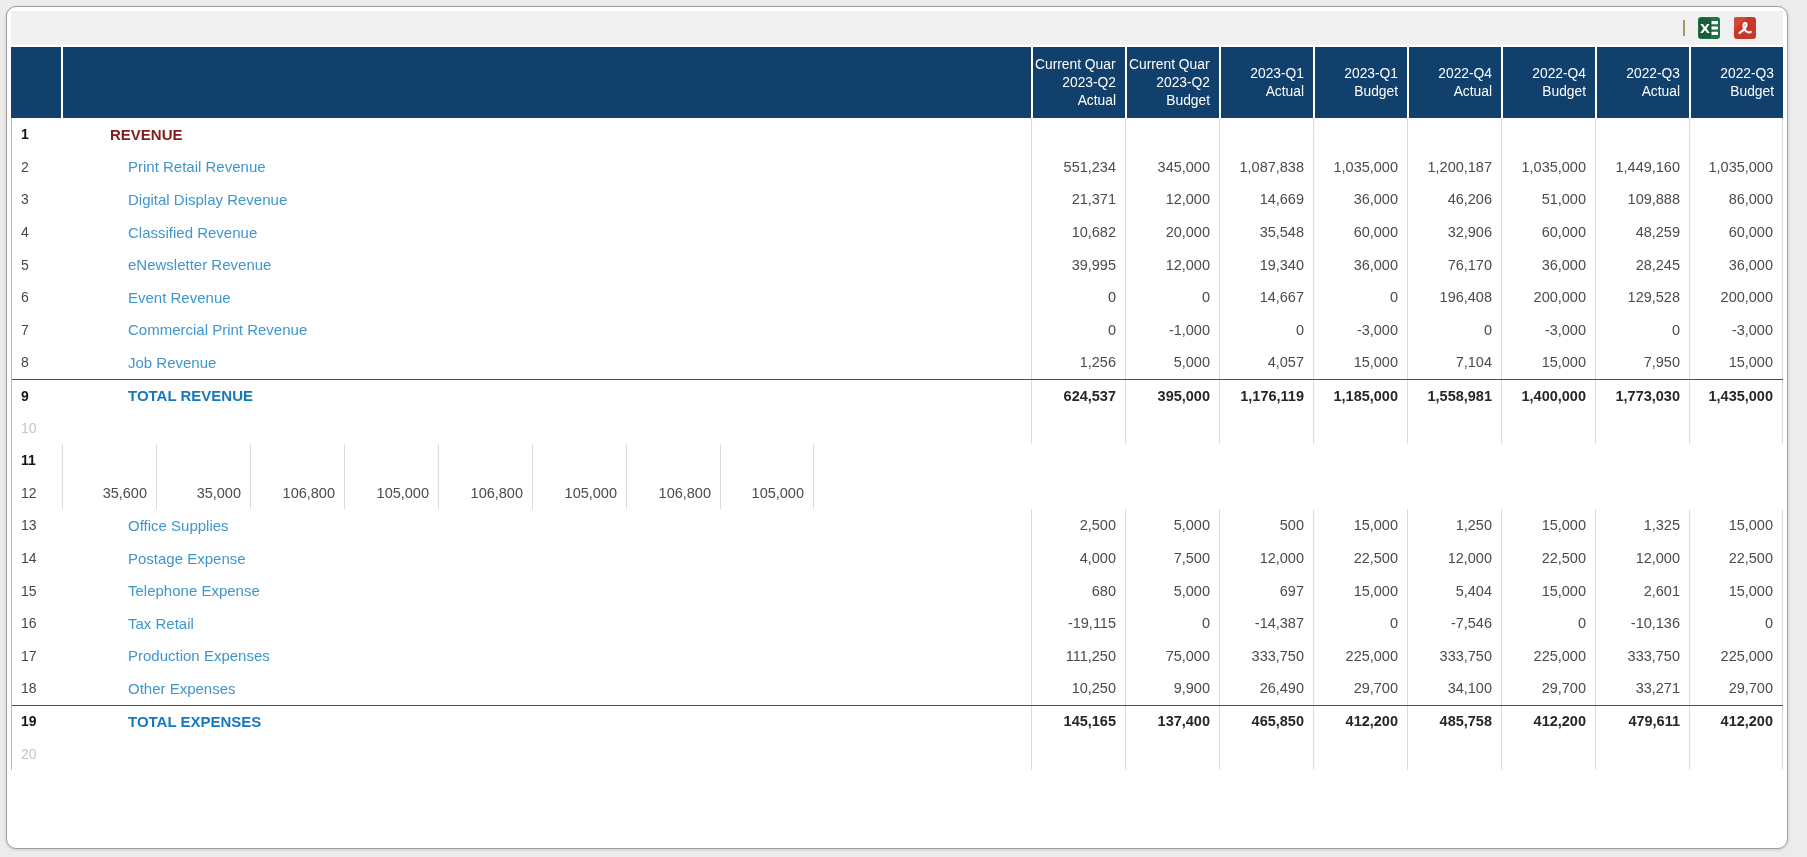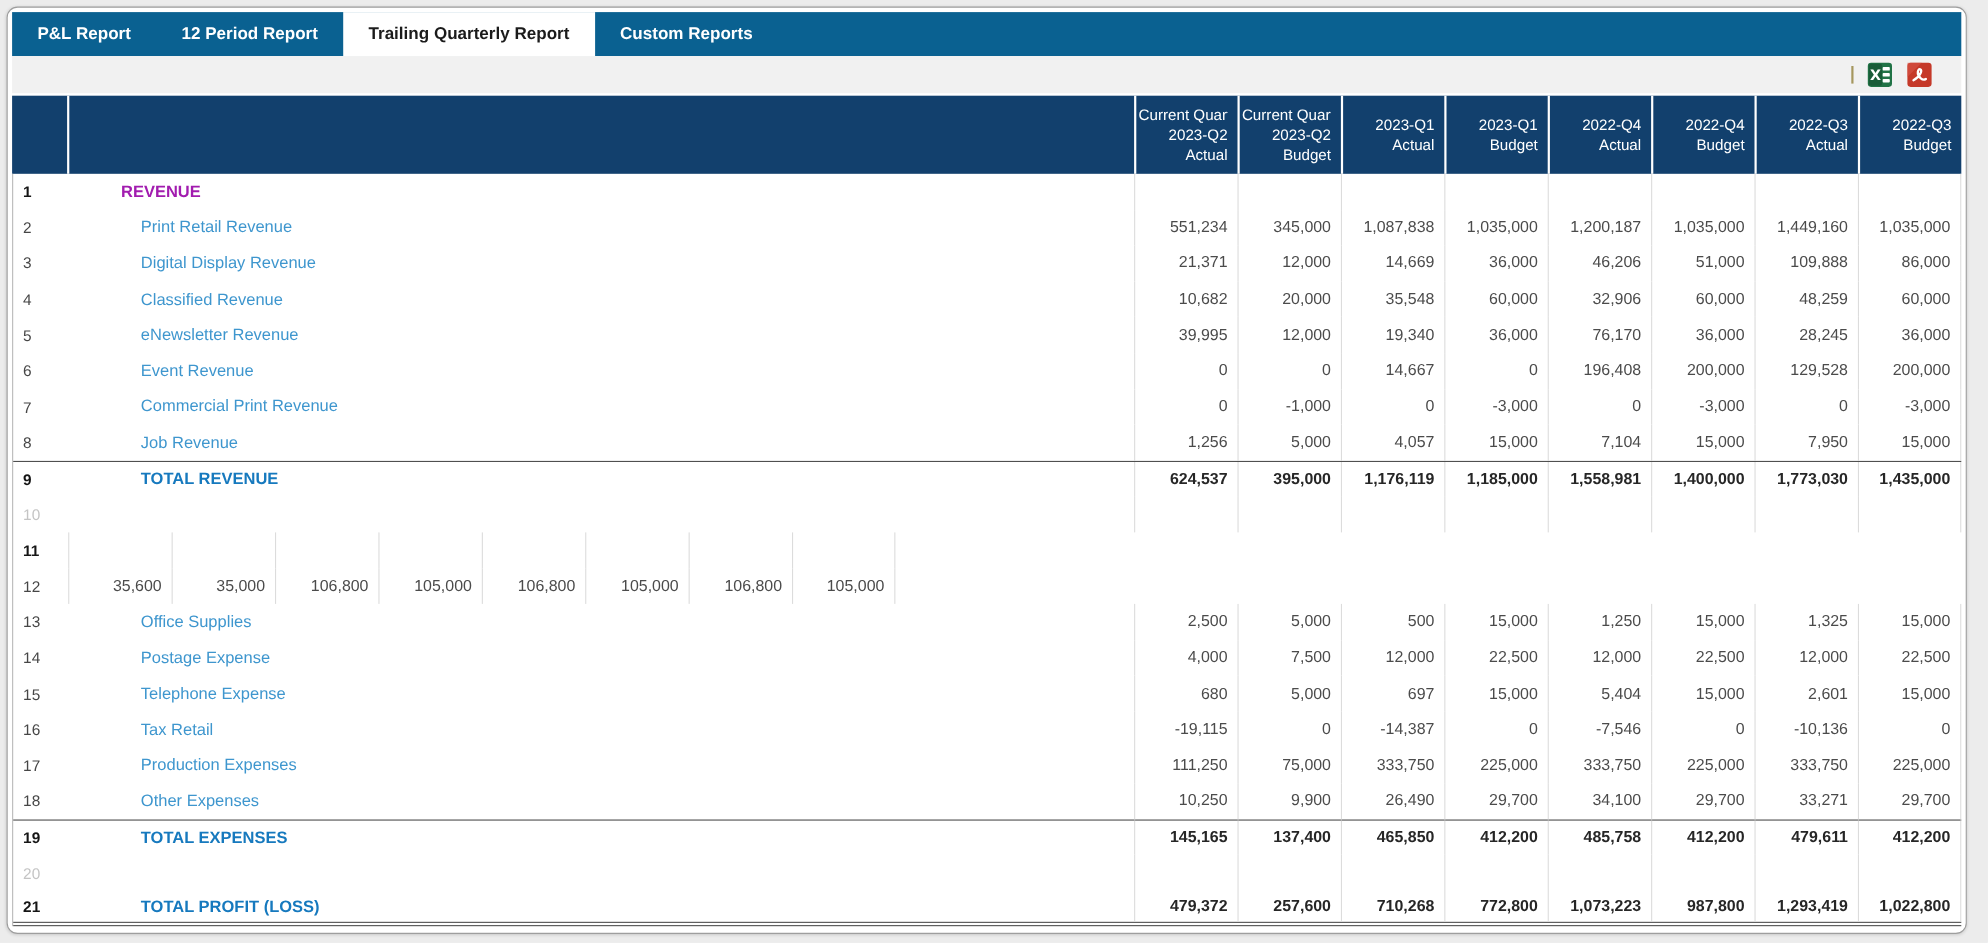--- a/index.html
+++ b/index.html
@@ -28,40 +28,34 @@
   
   .tbody{border-left:1px solid #b8b8b8;}
   .trow{height:32.6px;display:flex;align-items:center;box-sizing:border-box;}
   .trow.rule-top{border-top:1px solid #4f4f4f;}
   .trow.rule-dbl{border-bottom:4px double #4f4f4f;}
   .cell-num{width:50px;box-sizing:border-box;padding-left:9px;font-size:14px;color:#464646;}
   .t-section .cell-num,.t-total .cell-num{font-weight:bold;color:#151515;}
   .t-empty .cell-num{color:#c4c4c4;}
   .cell-label{flex:1;box-sizing:border-box;font-size:15px;align-self:stretch;display:flex;align-items:center;}
   .t-item .cell-label{padding-left:66px;color:#3E96CE;cursor:pointer;}
-  .t-section .cell-label{padding-left:48px;color:#a21caf;font-weight:bold;cursor:pointer;}
+  .t-section .cell-label{padding-left:48px;color:#7f1d1d;font-weight:bold;cursor:pointer;}
   .t-total .cell-label{padding-left:66px;color:#1679BE;font-weight:bold;cursor:pointer;}
   .cell-val{width:94px;box-sizing:border-box;align-self:stretch;display:flex;align-items:center;
             justify-content:flex-end;padding-right:9px;border-left:1px solid #dcdcdc;
             font-size:14.5px;color:#4b4b4b;}
   .cell-val.last{border-right:1px solid #dcdcdc;}
   .t-total .cell-val{font-weight:bold;color:#262626;padding-left:48px;}
 </style>
 </head>
 <body>
 
 <div class="stage">
   <div class="card">
 
-    <div class="tabbar">
-      <div class="tab">P&amp;L Report</div>
-      <div class="tab">12 Period Report</div>
-      <div class="tab active">Trailing Quarterly Report</div>
-      <div class="tab">Custom Reports</div>
-    </div>
 
     <div class="toolbar">
       <div class="tb-sep"></div>
       <svg class="tb-icon" viewBox="0 0 24 24">
         <rect x="1" y="1" width="22" height="22" rx="3" fill="#217346"></rect>
         <rect x="2" y="2" width="12" height="20" rx="2" fill="#1a5c38"></rect>
         <rect x="14.5" y="5" width="6.5" height="3.2" rx="0.8" fill="#ffffff"></rect>
         <rect x="14.5" y="10.4" width="6.5" height="3.2" rx="0.8" fill="#ffffff"></rect>
         <rect x="14.5" y="15.8" width="6.5" height="3.2" rx="0.8" fill="#ffffff"></rect>
         <text x="8" y="17" font-size="13" font-weight="bold" fill="#ffffff" text-anchor="middle" font-family="DejaVu Sans, sans-serif">X</text>
@@ -348,28 +342,16 @@
           <div class="cell-label"></div>
           <div class="cell-val"></div>
           <div class="cell-val"></div>
           <div class="cell-val"></div>
           <div class="cell-val"></div>
           <div class="cell-val"></div>
           <div class="cell-val"></div>
           <div class="cell-val"></div>
           <div class="cell-val last"></div>
         </div>
-        <div class="trow t-total rule-dbl">
-          <div class="cell-num">21</div>
-          <div class="cell-label">TOTAL PROFIT (LOSS)</div>
-          <div class="cell-val">479,372</div>
-          <div class="cell-val">257,600</div>
-          <div class="cell-val">710,268</div>
-          <div class="cell-val">772,800</div>
-          <div class="cell-val">1,073,223</div>
-          <div class="cell-val">987,800</div>
-          <div class="cell-val">1,293,419</div>
-          <div class="cell-val last">1,022,800</div>
-        </div>
       </div>
 
   </div>
 </div>
 
 </body></html>

